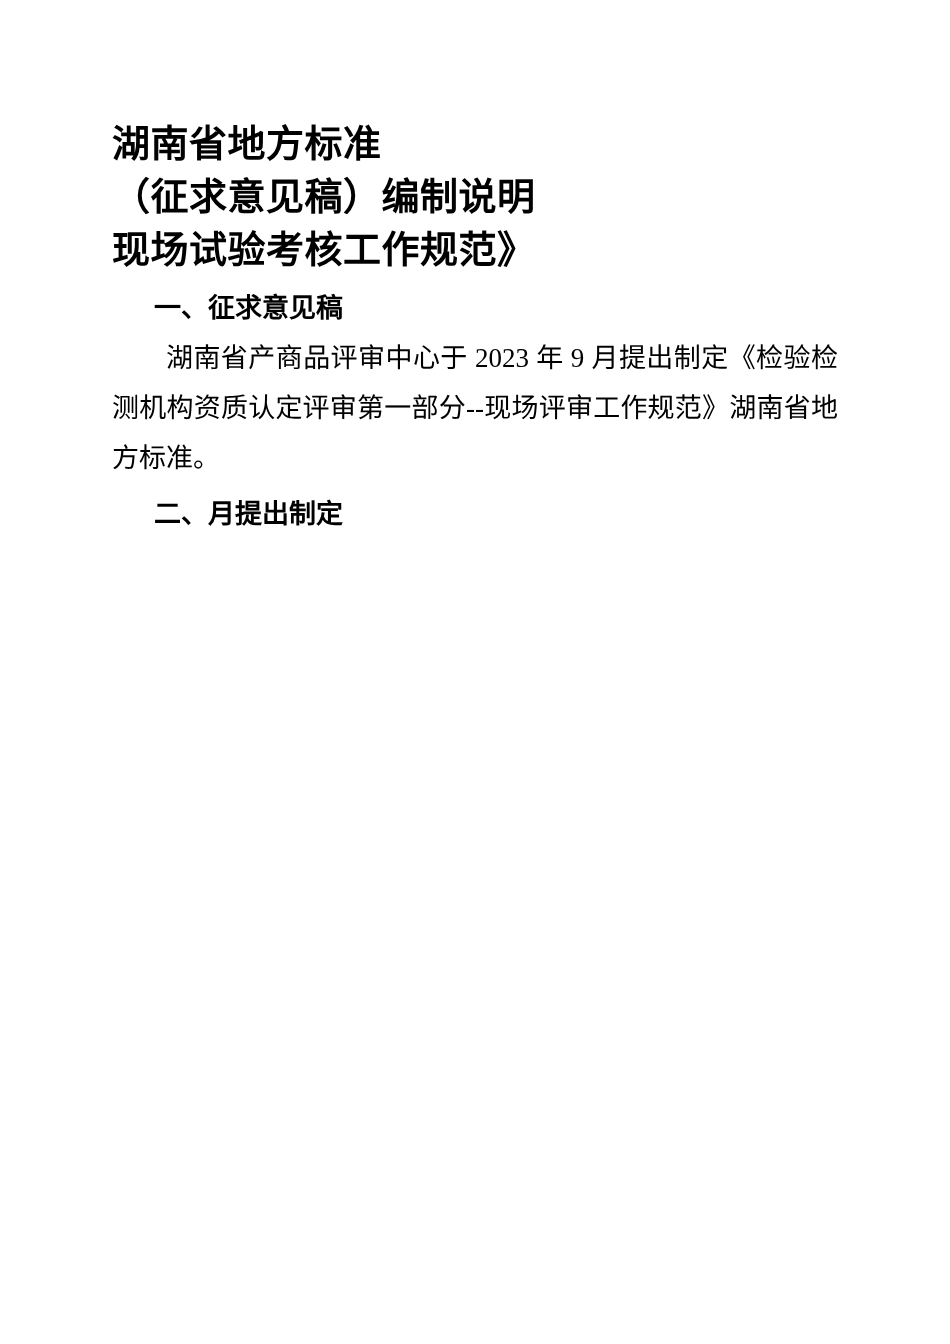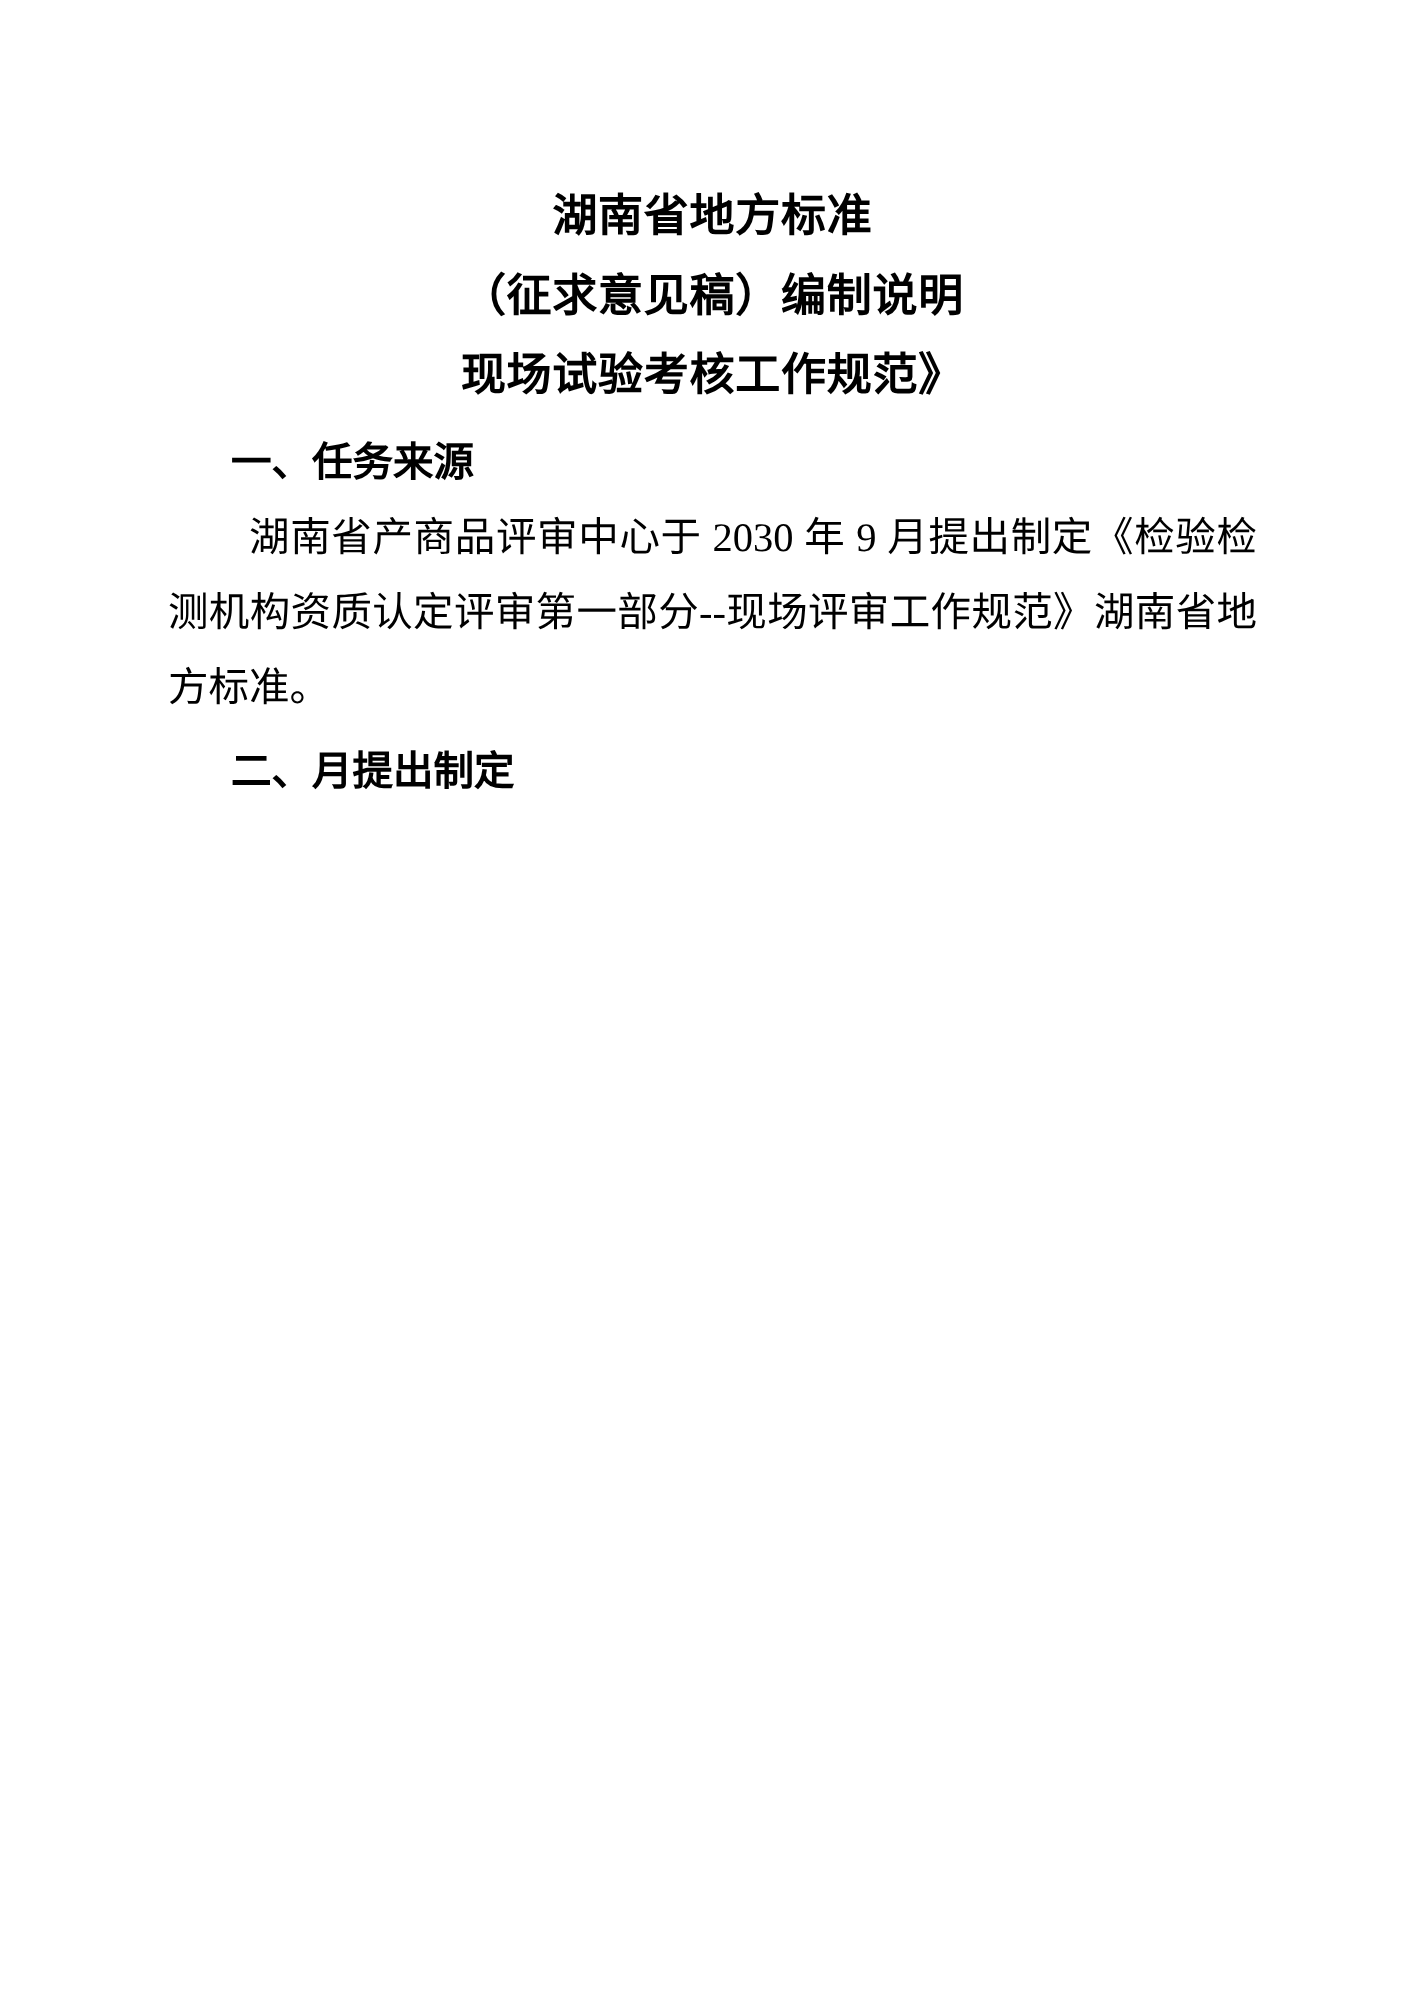--- a/index.html
+++ b/index.html
@@ -16,23 +16,22 @@
   }
   .page {
     position: relative;
     width: 950px;
     height: 1344px;
     box-sizing: border-box;
     padding: 118px 112px 0 112px;
     background: #ffffff;
   }
   .doc-title {
-    text-align: center;
     font-weight: bold;
-    font-size: 30px;
+    font-size: 38px;
     line-height: 53px;
     letter-spacing: 0.5px;
   }
   .doc-title .line {
     display: block;
     white-space: nowrap;
   }
   .section-heading {
     font-weight: bold;
     font-size: 27px;
@@ -56,20 +55,20 @@
 <body>
 
 <div class="page">
 
   <div class="doc-title">
     <span class="line">湖南省地方标准</span>
     <span class="line">（征求意见稿）编制说明</span>
     <span class="line">现场试验考核工作规范》</span>
   </div>
 
-  <div class="section-heading">一、任务来源</div>
+  <div class="section-heading">一、征求意见稿</div>
 
-  <p class="para">湖南省产商品评审中心于 2030 年 9 月提出制定《检验检测机构资质认定评审第一部分--现场评审工作规范》湖南省地方标准。</p>
+  <p class="para">湖南省产商品评审中心于 2023 年 9 月提出制定《检验检测机构资质认定评审第一部分--现场评审工作规范》湖南省地方标准。</p>
 
   <div class="section-heading">二、月提出制定</div>
 
 
 </div>
 
 </body></html>

